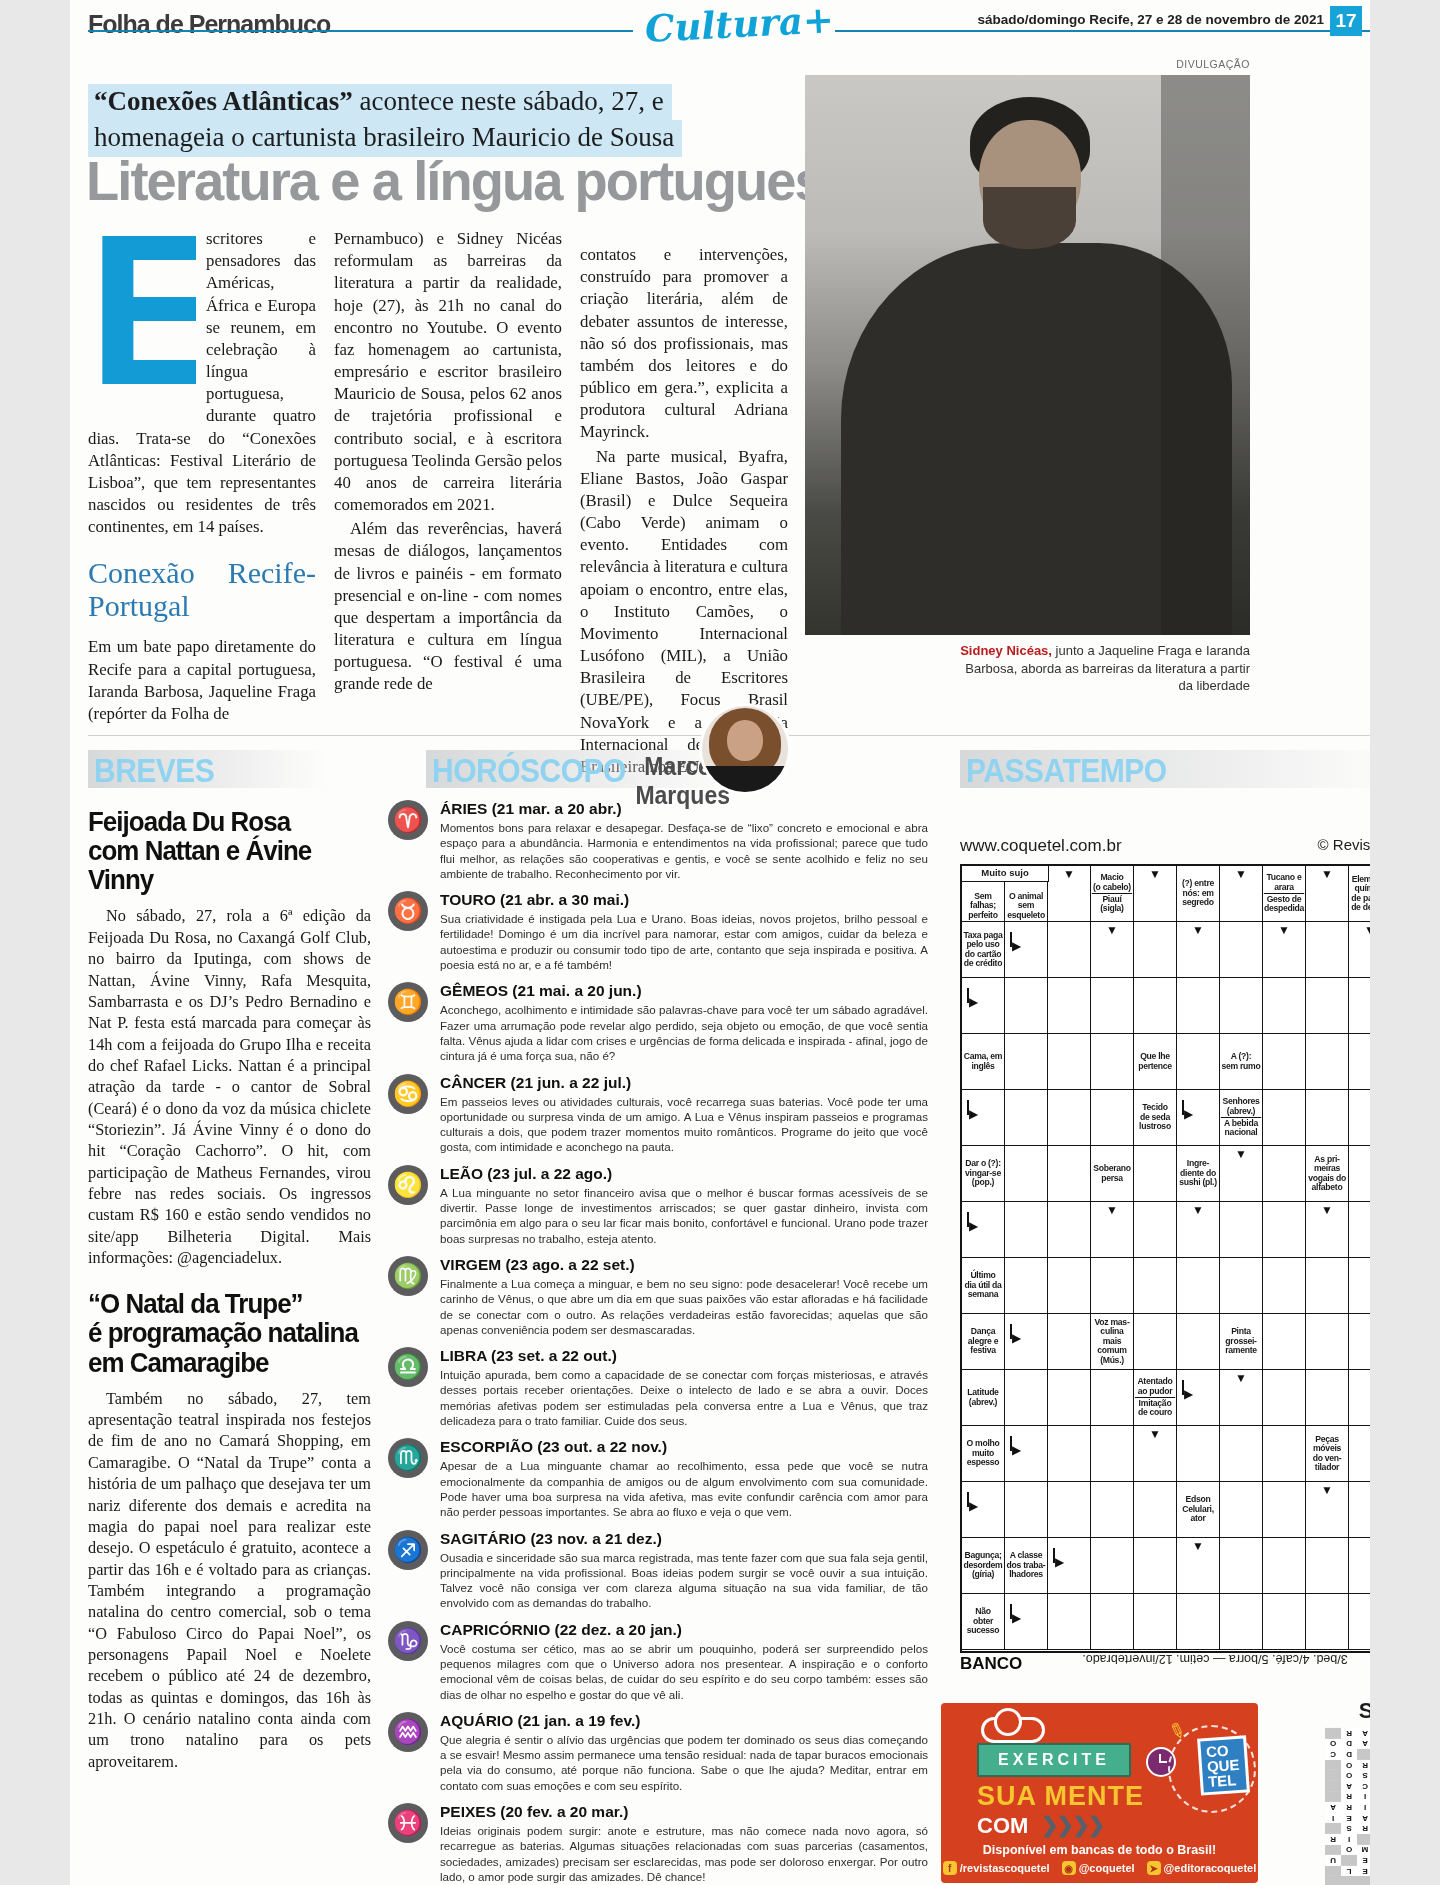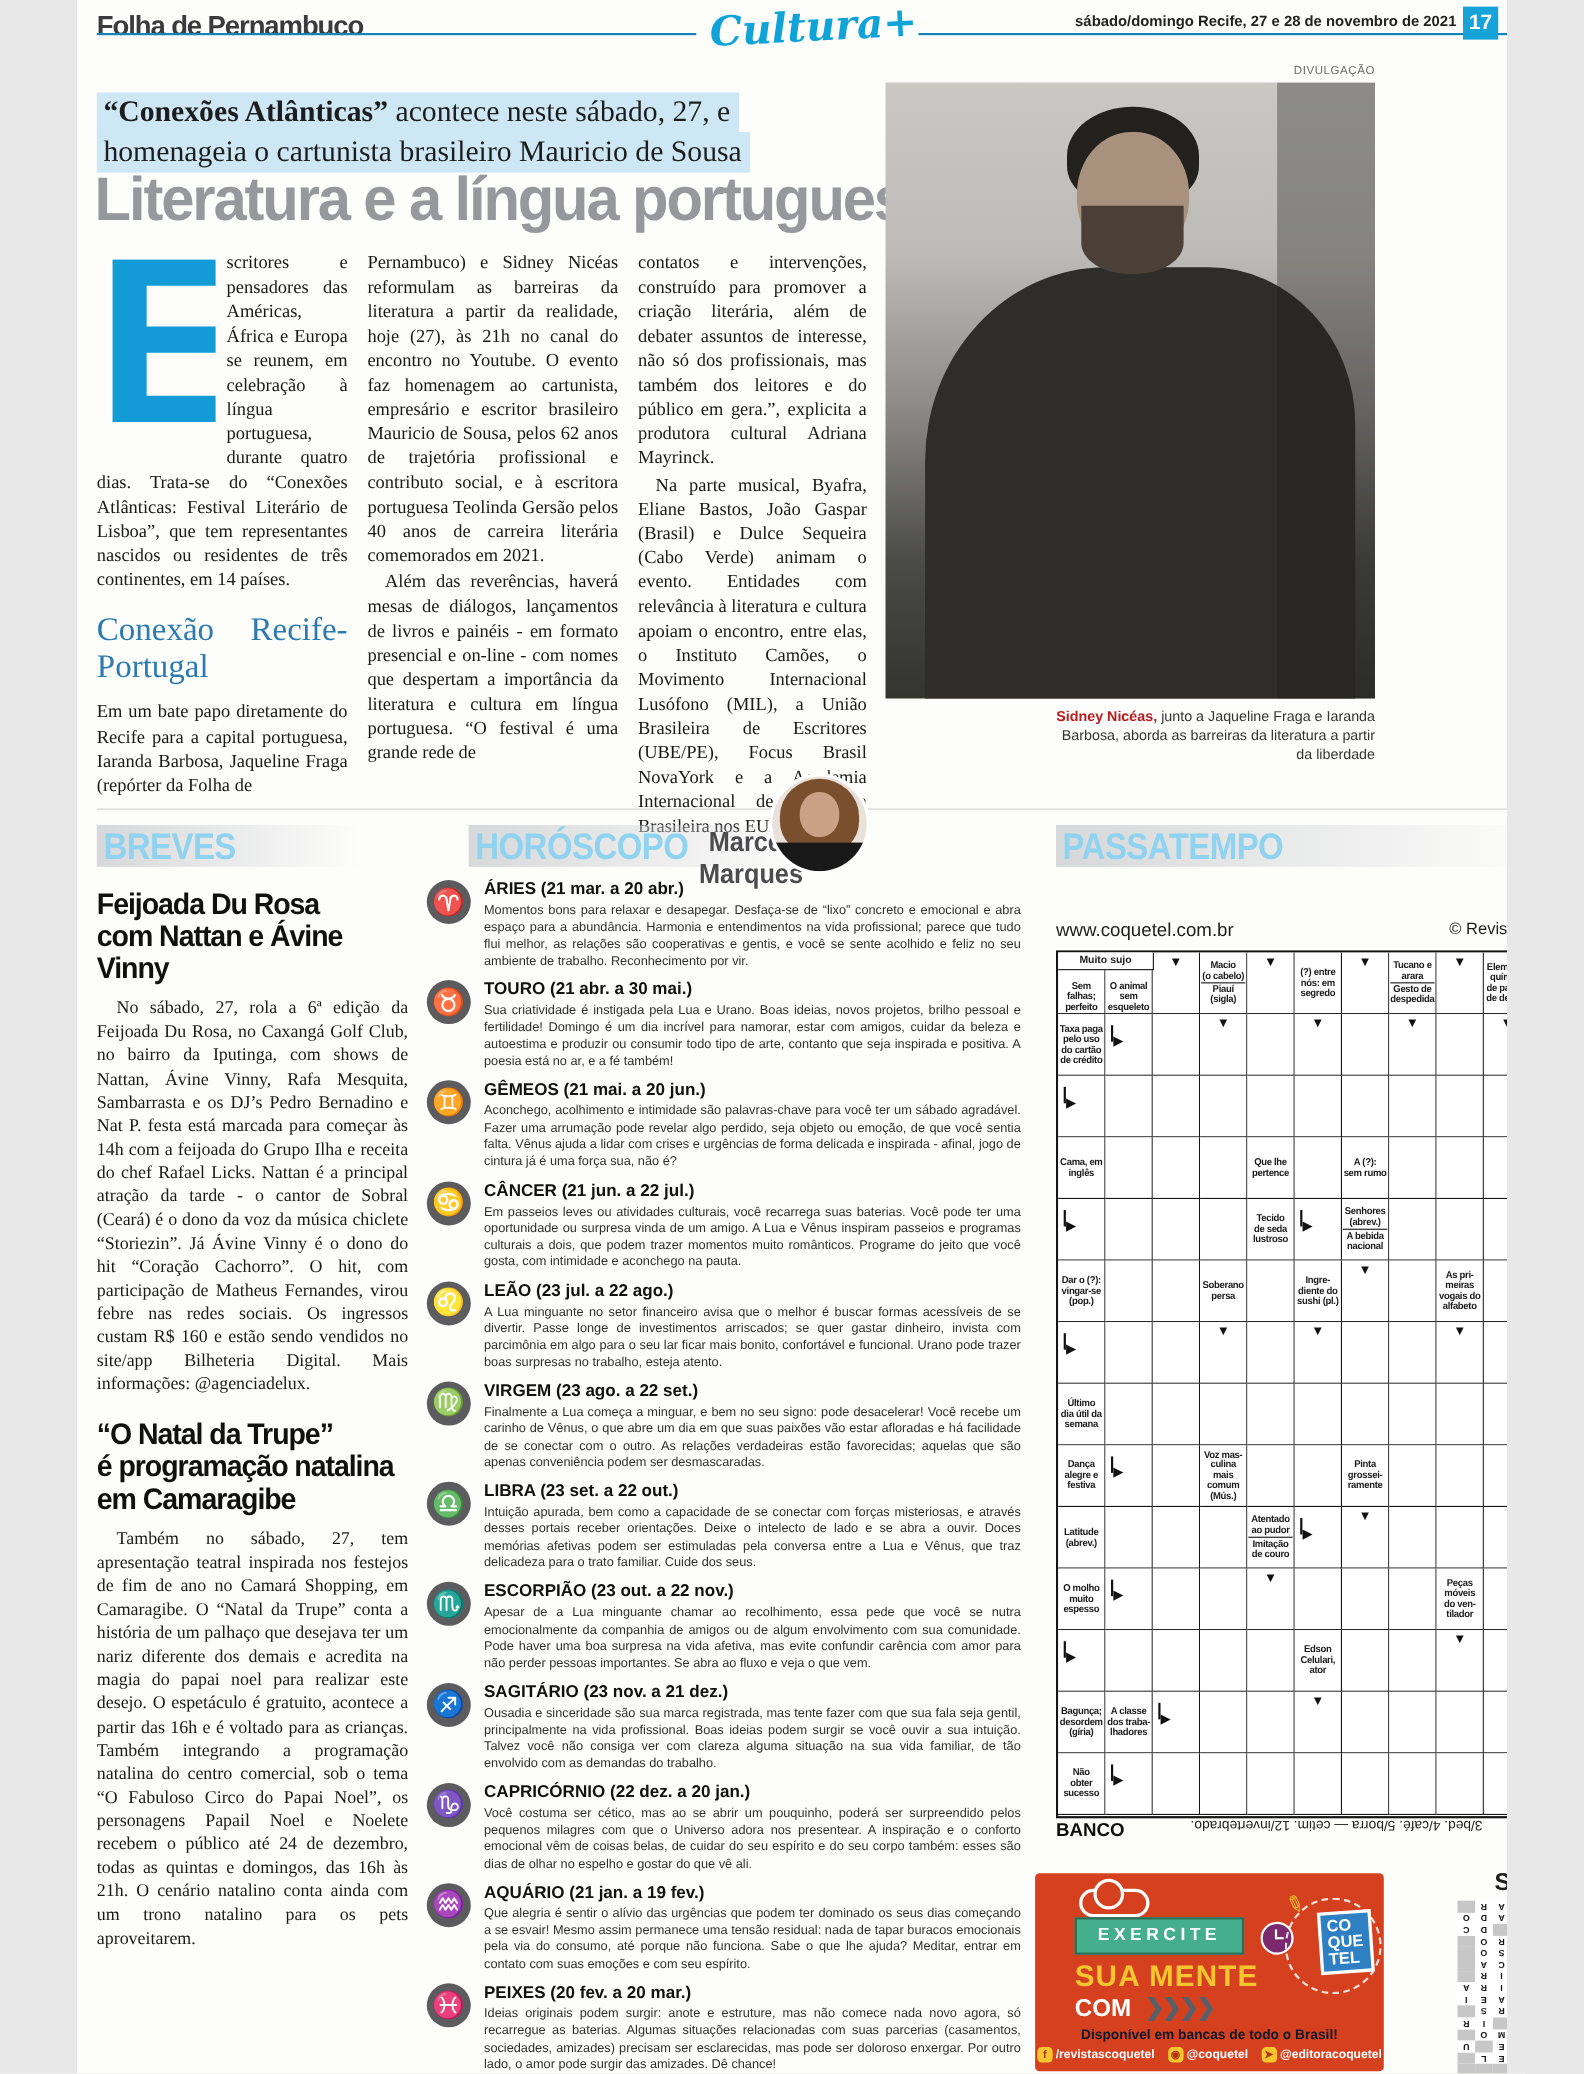--- a/index.html
+++ b/index.html
@@ -33,21 +33,21 @@
   .p-face{position:absolute;left:39%;top:8%;width:23%;height:21%;background:#a8917d;border-radius:48%;}
   .p-beard{position:absolute;left:40%;top:20%;width:21%;height:11%;background:#4a4038;border-radius:0 0 46% 46%;}
   .p-body{position:absolute;left:8%;top:30%;width:88%;height:75%;background:#2e2d29;border-radius:42% 34% 0 0;}
   .caption{left:880px;top:642px;width:300px;text-align:right;font-size:13px;color:#333;line-height:1.35;}
   .caption b{color:#b91c1c;}
 
   
   .col{font-family:"Liberation Serif",serif;font-size:16.8px;line-height:1.32;text-align:justify;color:#191919;}
   .c1{left:18px;top:228px;width:228px;}
   .c2{left:264px;top:228px;width:228px;}
-  .c3{left:510px;top:228px;width:208px;}
+  .c3{left:510px;top:244px;width:208px;}
   .col p{margin:0 0 2px 0;text-indent:16px;}
   .col p.first{text-indent:0;}
   .dropcap{float:left;width:108px;height:178px;margin:8px 10px 0 0;color:#129bd4;font-weight:bold;
            font-size:215px;line-height:148px;font-family:"Liberation Sans",sans-serif;overflow:hidden;}
   .subhead{font-family:"Liberation Serif",serif;font-size:30px;line-height:1.1;color:#2c7ab2;margin:18px 0 14px 0;}
 
   .divider{left:18px;top:735px;width:1389px;height:1px;background:#cfcfcf;}
 
   
   .band{top:750px;height:38px;background:linear-gradient(90deg,#d7d8d9 0%,rgba(255,255,255,0) 85%);}
@@ -103,21 +103,21 @@
   .ad-clock{position:absolute;left:205px;top:44px;width:26px;height:26px;background:#7c2a6e;border-radius:50%;border:2px solid #fff;}
   .ad-clock::before{content:"";position:absolute;left:11px;top:5px;width:2px;height:9px;background:#fff;}
   .ad-clock::after{content:"";position:absolute;left:12px;top:12px;width:7px;height:2px;background:#fff;}
   .ad-sm{position:absolute;left:36px;top:78px;font-size:27px;font-weight:900;color:#f6c52f;letter-spacing:1px;}
   .ad-com{position:absolute;left:36px;top:110px;font-size:22px;font-weight:900;color:#fff;}
   .ad-chev{position:absolute;left:100px;top:110px;font-size:21px;font-weight:900;color:#54606c;letter-spacing:-2px;}
   .ad-logo{position:absolute;right:10px;top:34px;background:#fff;padding:3px;transform:rotate(-4deg);}
   .ad-logo-in{background:#2f80c2;color:#fff;font-weight:900;font-size:15px;line-height:1.0;padding:3px 5px;text-align:left;}
   .ad-dash{position:absolute;right:2px;top:22px;width:84px;height:84px;border:2px dashed #fff;border-radius:50%;opacity:.85;}
   .ad-pencil{position:absolute;right:72px;top:16px;color:#f6c52f;font-size:20px;transform:rotate(20deg);}
-  .ad-tag{position:absolute;left:0;top:140px;width:100%;text-align:center;font-size:12.5px;font-weight:bold;color:#0f172a;}
+  .ad-tag{position:absolute;left:0;top:140px;width:100%;text-align:center;font-size:12.5px;font-weight:bold;color:#ffffff;}
   .ad-social{position:absolute;left:0;top:158px;width:100%;display:flex;justify-content:center;gap:12px;font-size:11px;font-weight:bold;color:#fff;}
   .ad-social .ic{display:inline-flex;width:14px;height:14px;border-radius:4px;background:#f6c52f;color:#b23414;
                  align-items:center;justify-content:center;font-size:10px;margin-right:3px;}
 
   
   .sol{left:1235px;top:1698px;width:200px;}
   .sol-title{text-align:center;font-size:22px;font-weight:bold;color:#1c1c1c;letter-spacing:1px;margin-bottom:4px;}
   .sol-grid{display:grid;grid-template-columns:repeat(10,16px);grid-auto-rows:10.6px;transform:rotate(180deg);margin:0 auto;width:160px;}
   .sol-cell{font-size:8px;font-weight:bold;color:#111;display:flex;align-items:center;justify-content:center;background:#fff;}
   .sol-blank{background:#c7c7c7;}

